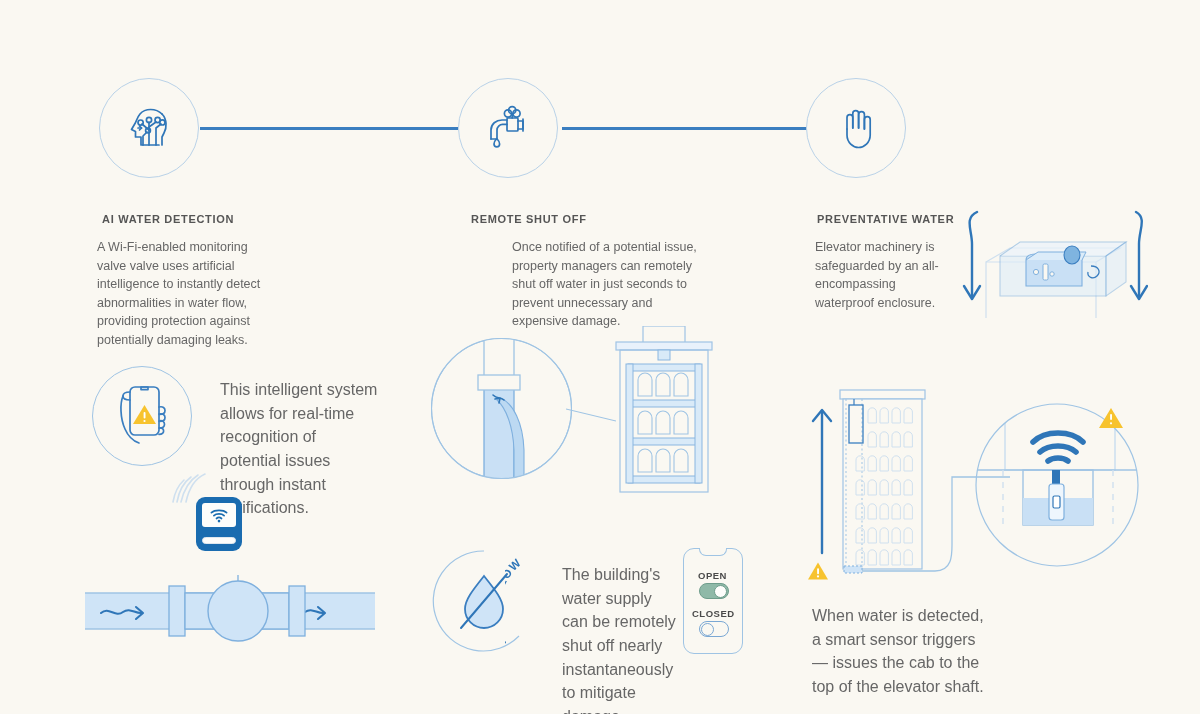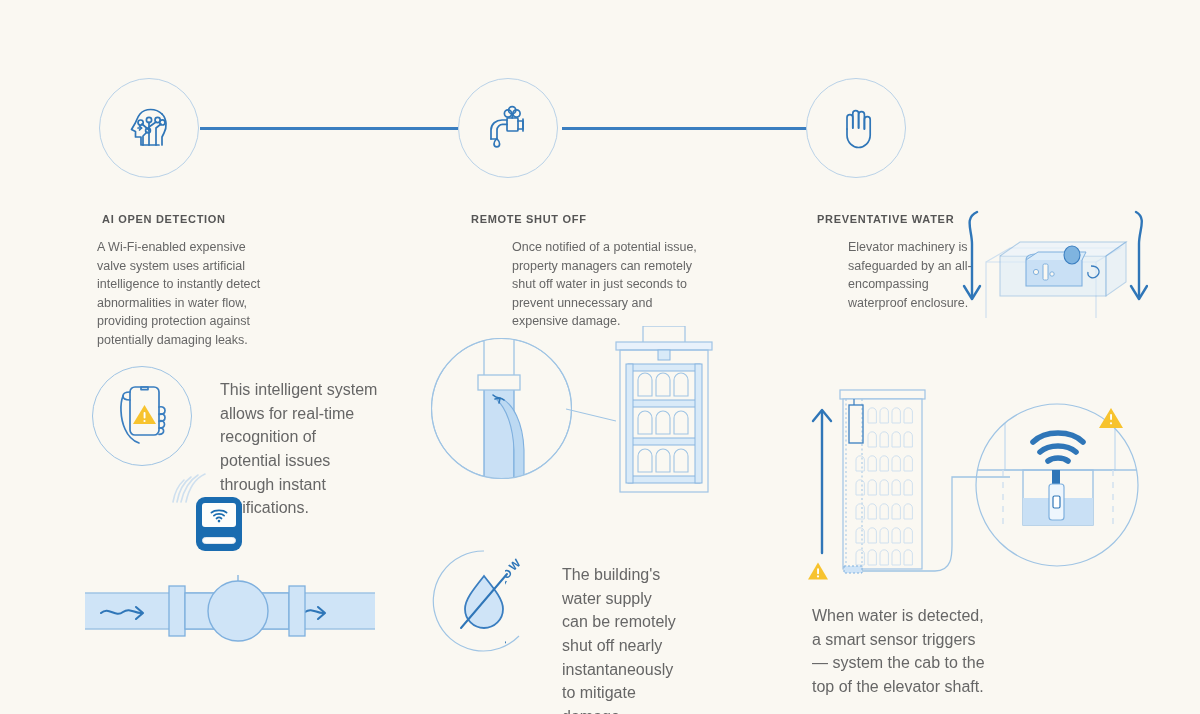--- a/index.html
+++ b/index.html
@@ -133,22 +133,22 @@
     <svg width="62" height="62" viewBox="0 0 62 62">
       <g fill="none" stroke="#2f76b8" stroke-width="1.7" stroke-linecap="round" stroke-linejoin="round">
         <path d="M22 32 V20.5 a2.9 2.9 0 0 1 5.8 0 V31"></path>
         <path d="M27.8 31 V16.5 a2.9 2.9 0 0 1 5.8 0 V31"></path>
         <path d="M33.6 31 V17.5 a2.9 2.9 0 0 1 5.8 0 V32"></path>
         <path d="M39.4 32 V22.5 a2.9 2.9 0 0 1 5.8 0 V38 c0 7.5 -6 12.5 -11.6 12.5 S22 45.5 22 38 V32"></path>
       </g>
     </svg>
   </div>
 
-  <div class="kicker" style="left:102px;top:213px;">AI OPEN DETECTION</div>
-  <div class="body-copy" style="left:97px;top:238px;width:180px;">A Wi-Fi-enabled expensive valve system uses artificial intelligence to instantly detect abnormalities in water flow, providing protection against potentially damaging leaks.</div>
+  <div class="kicker" style="left:102px;top:213px;">AI WATER DETECTION</div>
+  <div class="body-copy" style="left:97px;top:238px;width:180px;">A Wi-Fi-enabled monitoring valve valve uses artificial intelligence to instantly detect abnormalities in water flow, providing protection against potentially damaging leaks.</div>
 
   <div class="ill-circle" style="left:92px;top:366px;width:100px;height:100px;"></div>
   <svg class="abs" style="left:108px;top:380px;" width="70" height="74" viewBox="0 0 70 74">
     <g fill="none" stroke="#3a7ec0" stroke-width="1.7" stroke-linecap="round" stroke-linejoin="round">
       <rect x="22" y="7" width="29" height="48" rx="5"></rect>
       <path d="M33 7 h7 v2.6 h-7 z"></path>
       <path d="M22 20 c-4 0 -7 -1 -7 -4 s3 -4 7 -4"></path>
       <path d="M15 16 c-3 7 -3 22 2 33 c3 7 8 12 14 14"></path>
       <path d="M51 27 c4 -1 6 1 6 3.5 s-2 4 -5.5 4"></path>
       <path d="M51 34 c4 -1 6 1 6 3.5 s-2 4 -5.5 4"></path>
@@ -263,23 +263,34 @@
     <defs>
       <path id="wfarc" d="M6 104 A 62 62 0 0 1 30 10" fill="none"></path>
     </defs>
     <text font-family="Liberation Sans, sans-serif" font-size="11.5" font-weight="700" letter-spacing="1.2" fill="#2f76b8">
       <textPath href="#wfarc" startOffset="6%">WATER FLOW</textPath>
     </text>
   </svg>
 
   <div class="body-copy small" style="left:562px;top:563px;width:120px;">The building's water supply can be remotely shut off nearly instantaneously to mitigate damage.</div>
 
+  <div class="phone-card" style="left:683px;top:548px;width:60px;height:106px;">
+    <div class="phone-notch"></div>
+    <div class="tgl-label" style="left:14px;top:21px;">OPEN</div>
+    <div class="tgl on" style="left:15px;top:34px;">
+      <div class="knob"></div>
+    </div>
+    <div class="tgl-label" style="left:8px;top:59px;">CLOSED</div>
+    <div class="tgl off" style="left:15px;top:72px;">
+      <div class="knob"></div>
+    </div>
+  </div>
 
   <div class="kicker" style="left:817px;top:213px;">PREVENTATIVE WATER</div>
-  <div class="body-copy" style="left:848px;top:238px;width:135px;">Elevator machinery is safeguarded by an all-encompassing waterproof enclosure.</div>
+  <div class="body-copy" style="left:815px;top:238px;width:135px;">Elevator machinery is safeguarded by an all-encompassing waterproof enclosure.</div>
 
   <svg class="abs" style="left:948px;top:200px;" width="200" height="125" viewBox="0 0 200 125">
     <g fill="none" stroke="#cfe0ef" stroke-width="1.2">
       <path d="M38 118 L38 62 L148 62 L148 118"></path>
       <path d="M38 62 L62 48 L172 48 L148 62"></path>
     </g>
     <path d="M52 96 L52 56 L158 56 L158 96 Z" fill="#dcecf9" opacity="0.55" stroke="#7fb0de" stroke-width="1.1"></path>
     <path d="M52 56 L72 42 L178 42 L158 56" fill="#e9f3fc" opacity="0.6" stroke="#7fb0de" stroke-width="1.1"></path>
     <path d="M158 56 L178 42 L178 82 L158 96 Z" fill="#dcecf9" opacity="0.5" stroke="#7fb0de" stroke-width="1.1"></path>
     <path d="M78 86 L78 60 C78 56 82 54 88 54 L126 54 C132 54 134 57 134 60 L134 86 Z" fill="#c9e0f5" stroke="#7fb0de" stroke-width="1.1"></path>
@@ -378,15 +389,15 @@
         <path d="M65 52 C74 44 92 44 101 52"></path>
         <path d="M73 61 C78 57 88 57 93 61"></path>
       </g>
     </g>
     <circle cx="82" cy="85" r="81" fill="none" stroke="#9fc4e4" stroke-width="1.2"></circle>
     <path d="M136 8 L148 28 H124 Z" fill="#f7c32e"></path>
     <rect x="135.1" y="14" width="1.9" height="6" rx="0.9" fill="#ffffff"></rect>
     <circle cx="136" cy="23.3" r="1.1" fill="#ffffff"></circle>
   </svg>
 
-  <div class="body-copy small" style="left:812px;top:604px;width:180px;">When water is detected, a smart sensor triggers — system the cab to the top of the elevator shaft.</div>
+  <div class="body-copy small" style="left:812px;top:604px;width:180px;">When water is detected, a smart sensor triggers — issues the cab to the top of the elevator shaft.</div>
 
 </div>
 
 </body></html>

